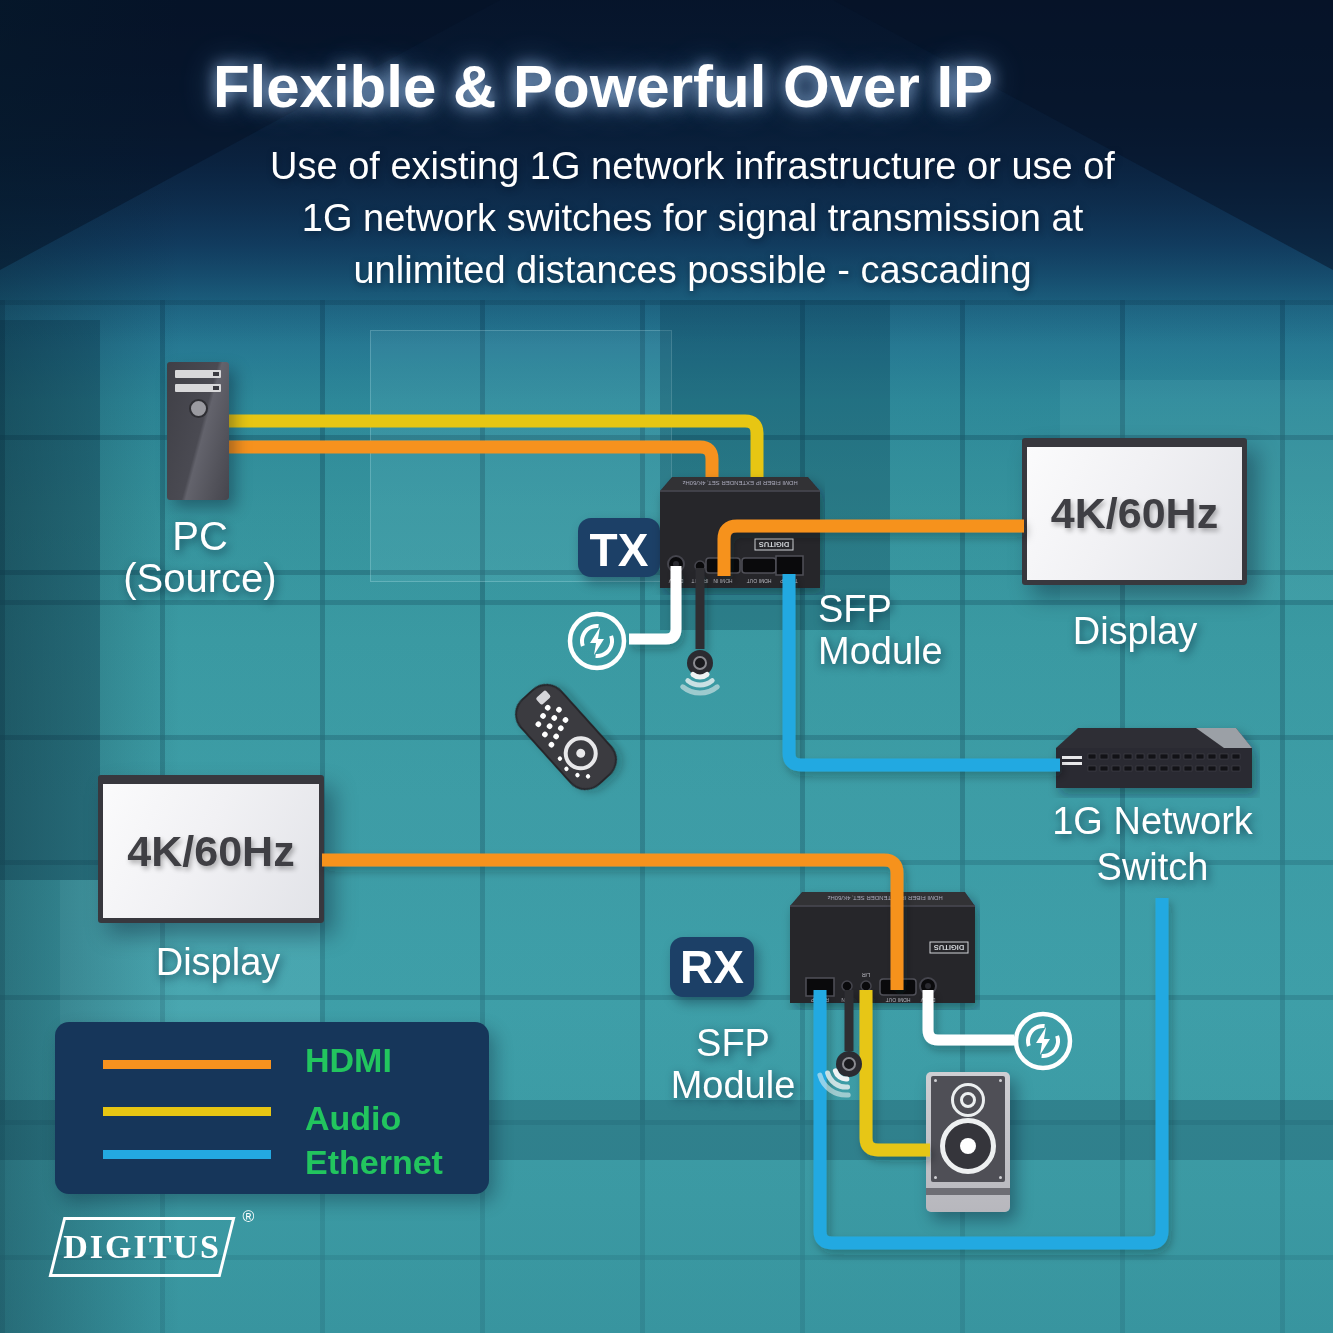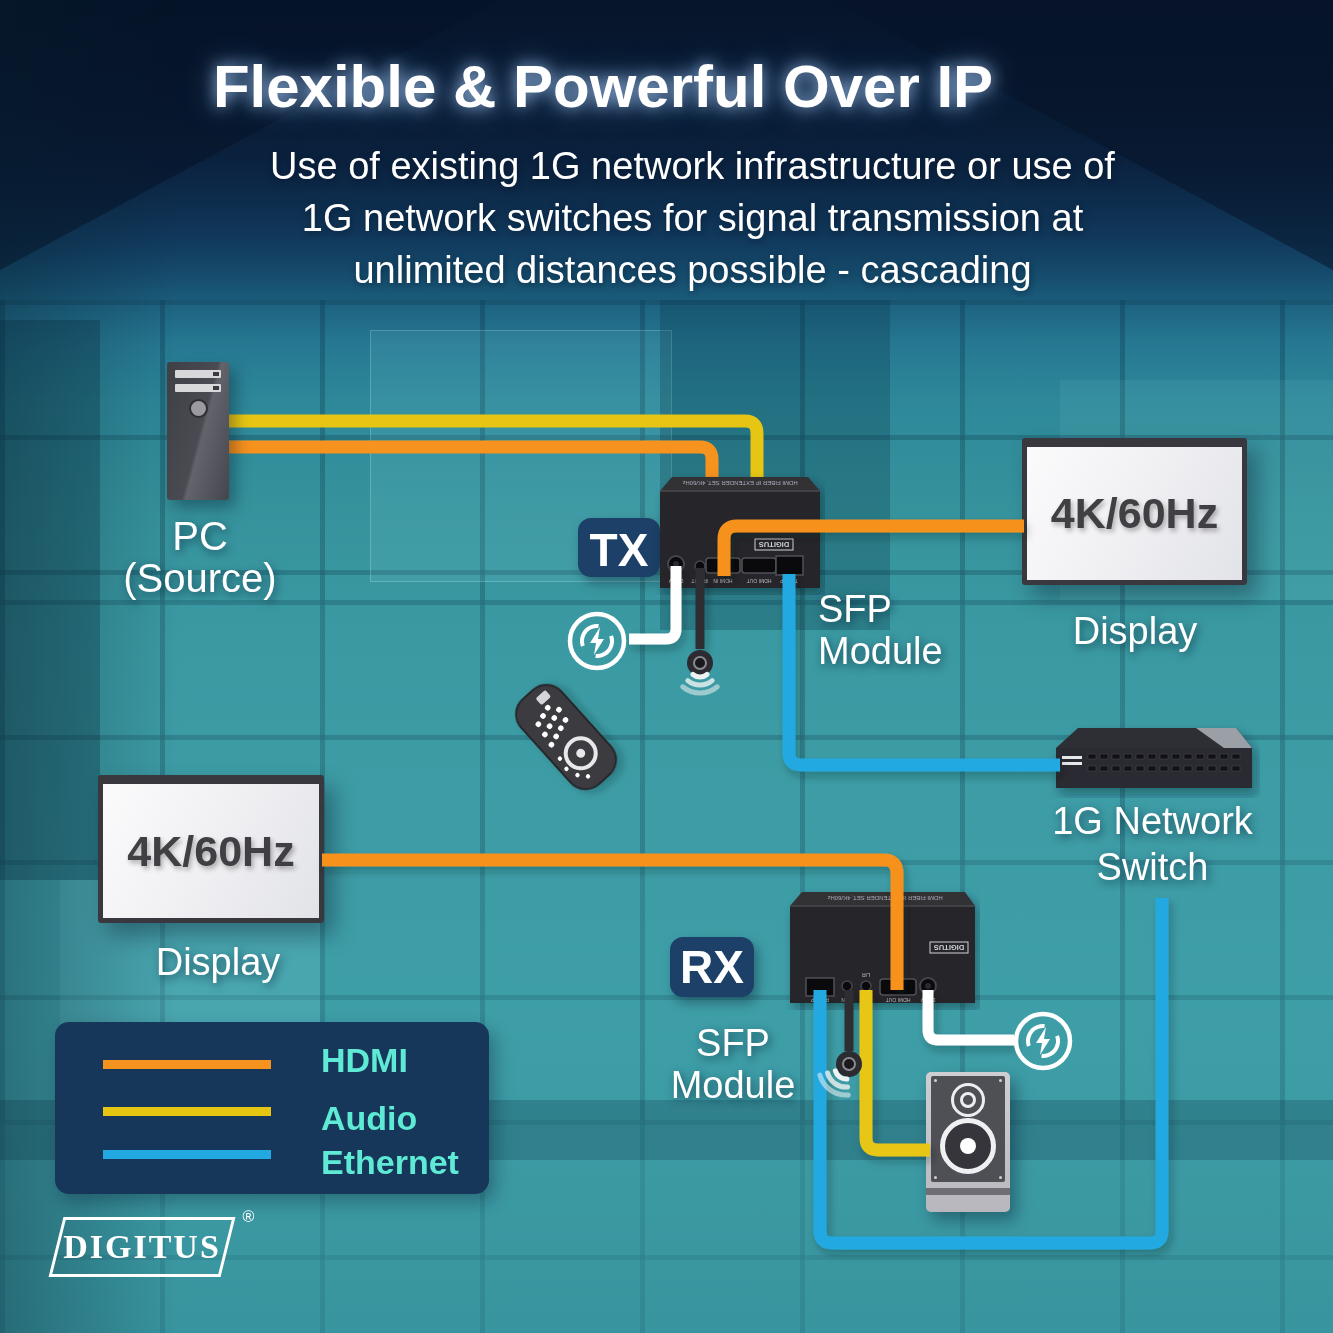--- a/index.html
+++ b/index.html
@@ -64,21 +64,21 @@
   .woofer { left:9px; top:42px; width:46px; height:46px; border:5px solid #eef0f1;
     border-radius:50%; background:#35353b; }
   .woofer::after { content:""; position:absolute; left:15px; top:15px; width:16px; height:16px;
     background:#fff; border-radius:50%; }
   .spk-base { left:0; top:116px; width:84px; height:7px; background:#6e6e75; }
   .screw { width:3px; height:3px; background:#d0d0d4; border-radius:50%; }
   
   .legend { left:55px; top:1022px; width:434px; height:172px; background:#16365a;
     border-radius:14px; box-shadow:6px 8px 18px rgba(0,10,30,.3); }
   .legend .swatch { left:48px; width:168px; height:9px; }
-  .legend .ltext { left:266px; color:#5eead4; font-size:34px; font-weight:bold; }
+  .legend .ltext { left:250px; color:#22c55e; font-size:34px; font-weight:bold; }
   
   .logo { left:56px; top:1217px; width:166px; height:54px; border:3px solid #fff;
     transform:skewX(-14deg); }
   .logo .ltxt { display:block; transform:skewX(14deg); text-align:center;
     font-family:"Liberation Serif", serif; font-weight:bold; font-size:34px;
     color:#fff; line-height:54px; letter-spacing:2px; }
   .logo .reg { position:absolute; right:-22px; top:-12px; color:#fff; font-size:16px;
     transform:skewX(14deg); }
   .z2{z-index:2;} .z3{z-index:3;} .z4{z-index:4;} .z5{z-index:5;}
 </style>

